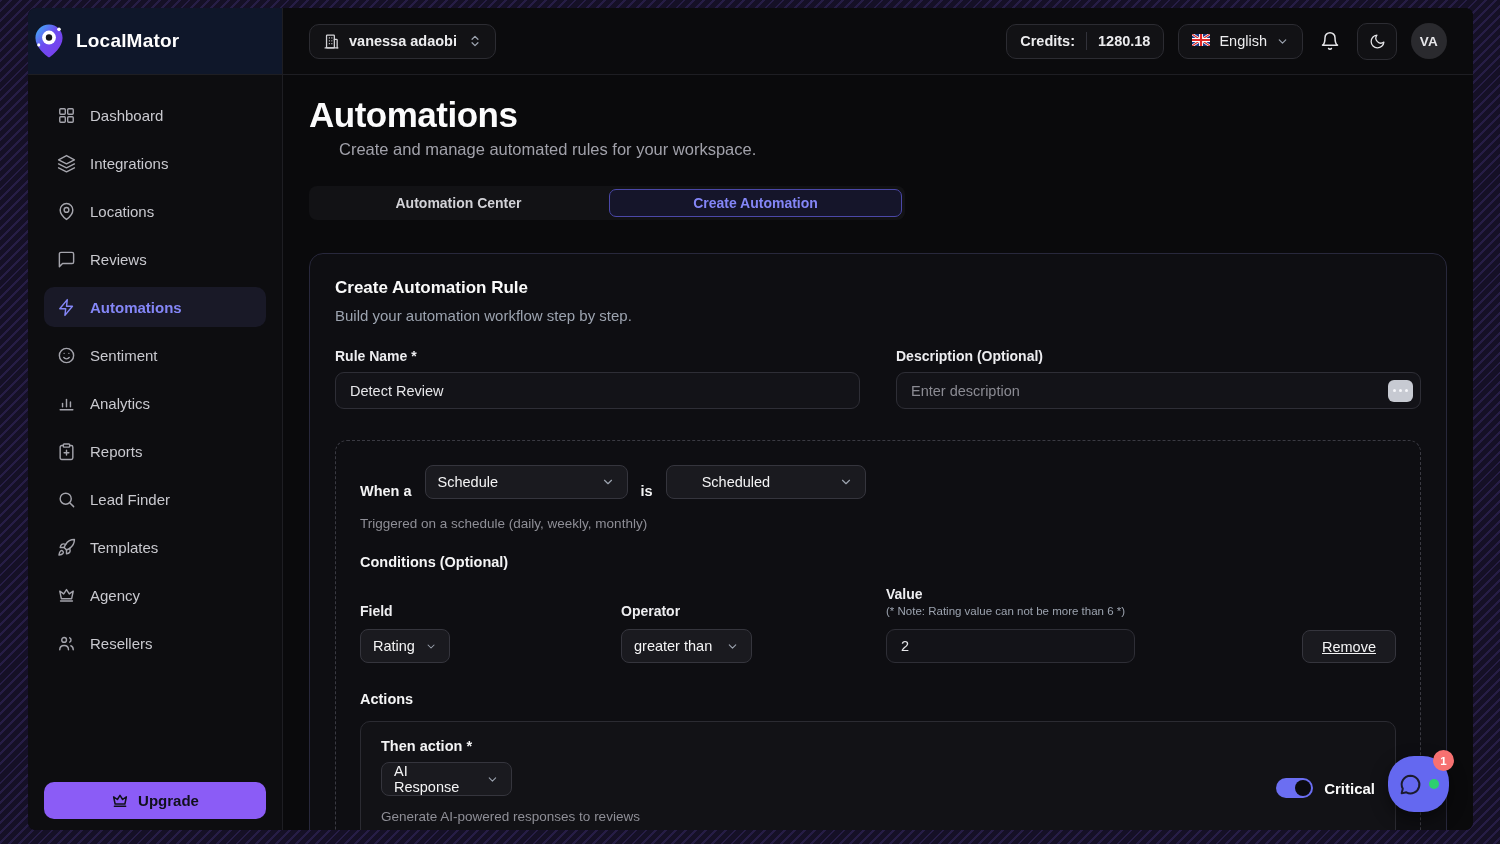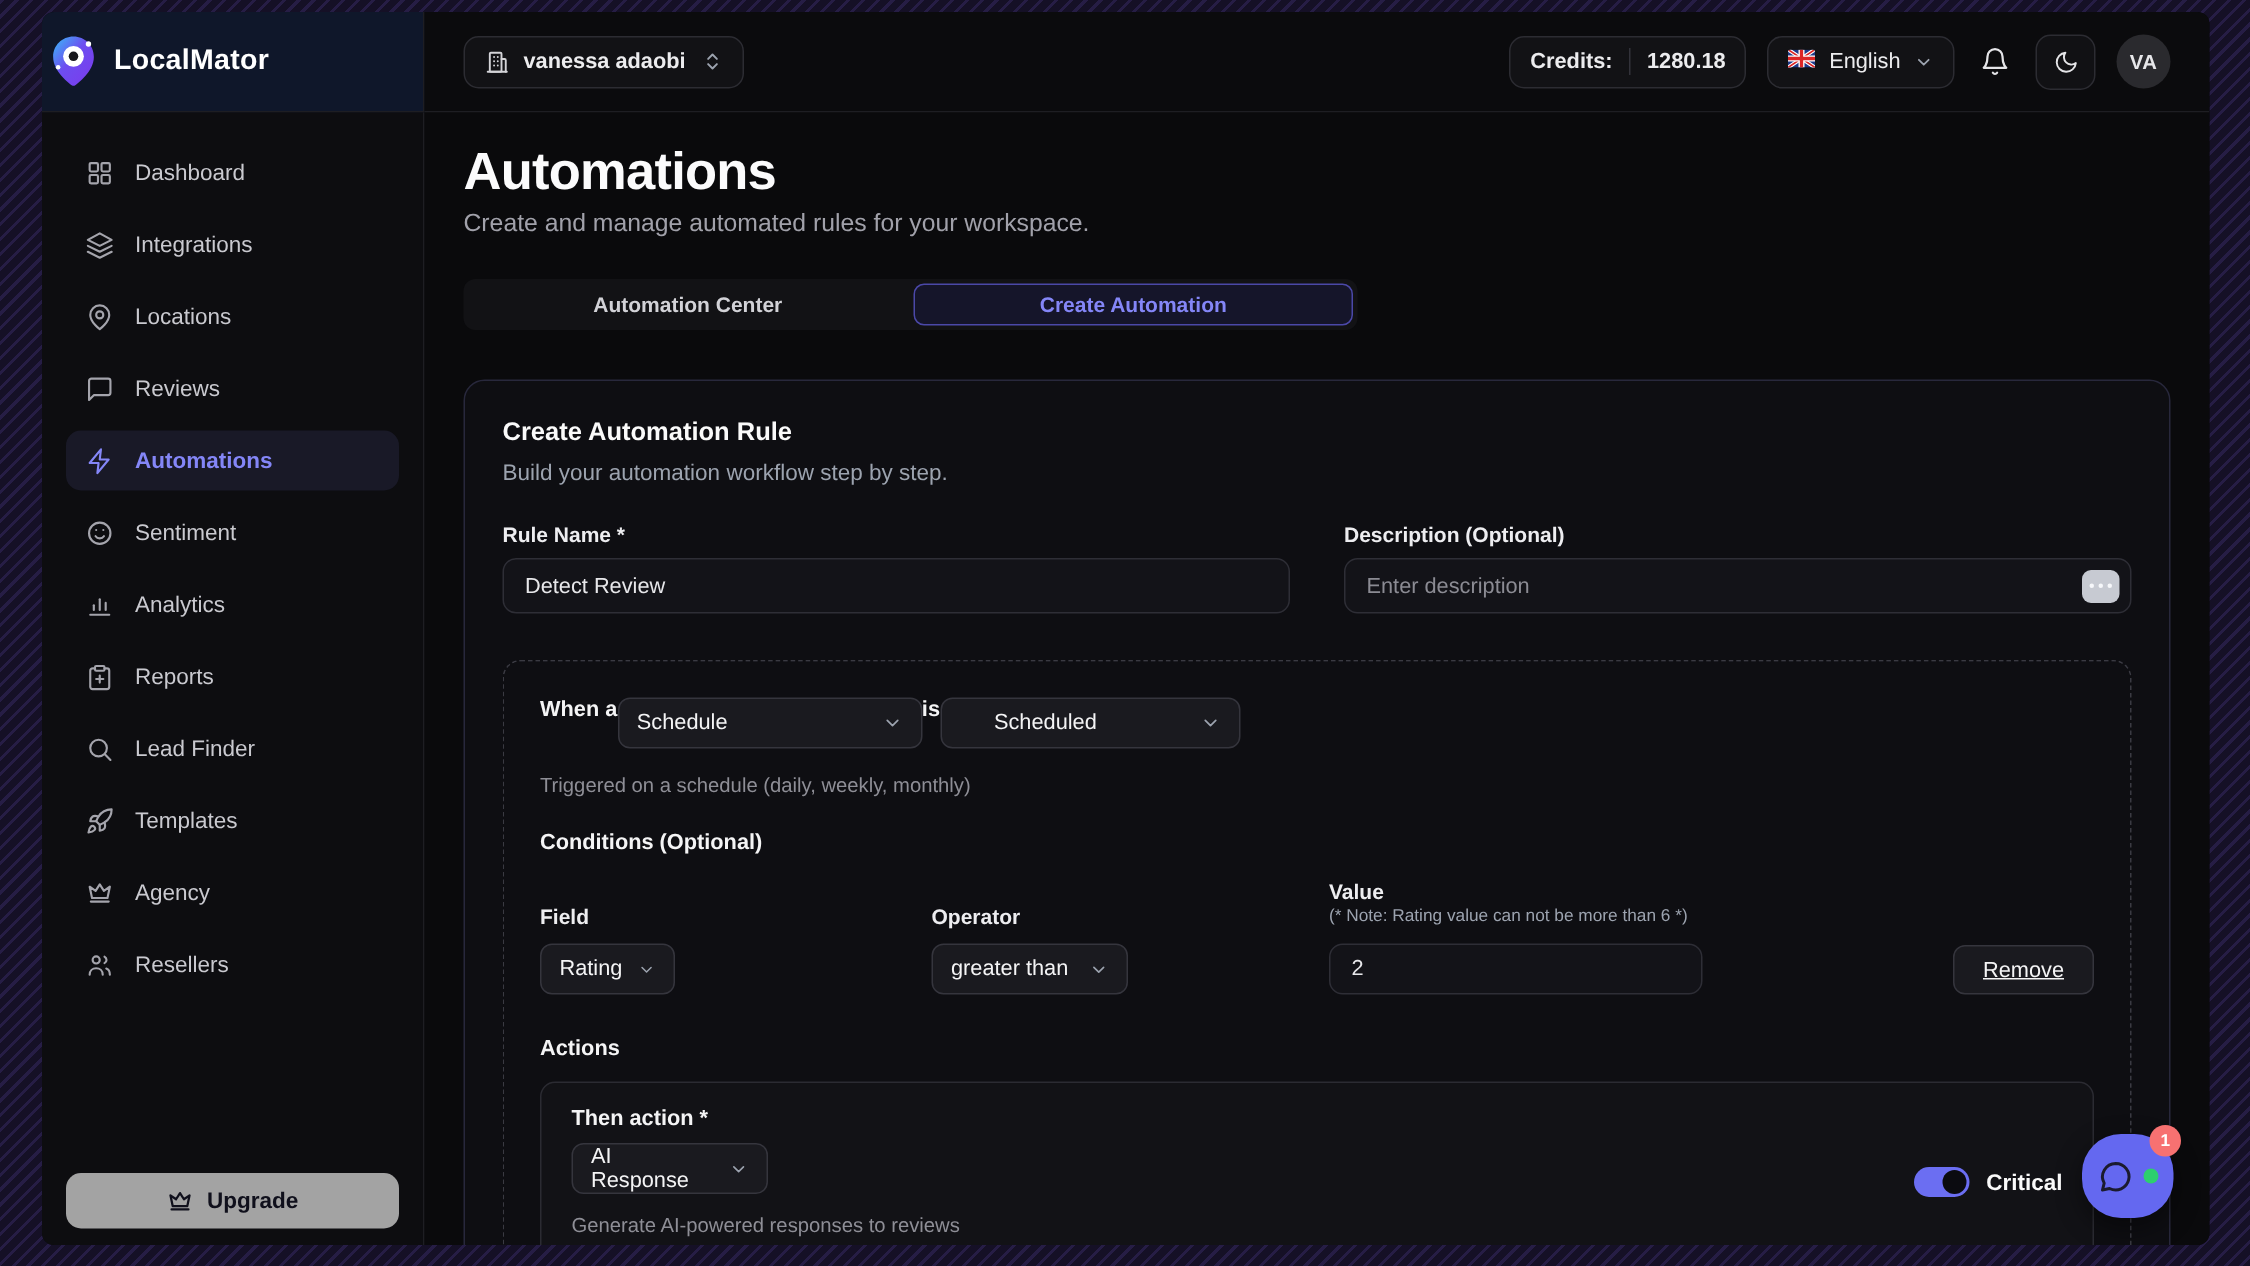--- a/index.html
+++ b/index.html
@@ -50,28 +50,28 @@
     display:flex; flex-direction:column; padding:20px 16px 11px;
   }
   .nav-item {
     display:flex; align-items:center; gap:14px; height:40px; padding:0 13px;
     border-radius:10px; font-size:15px; color:#c9c9cf; margin-bottom:8px; cursor:pointer;
   }
   .nav-item svg { color:#a4a4ac; flex:0 0 auto; }
   .nav-item.active { background:#191927; color:#8486f7; font-weight:700; }
   .nav-item.active svg { color:#8486f7; }
   .upgrade-btn {
-    margin-top:auto; height:37px; border-radius:10px; background:#a3a3a3;
+    margin-top:auto; height:37px; border-radius:10px; background:#8b5cf6;
     display:flex; align-items:center; justify-content:center; gap:9px;
     font-size:15px; font-weight:700; color:#10101c; cursor:pointer;
   }
   
   .main { grid-column:2; grid-row:2; overflow:hidden; padding:20px 26px 0; position:relative; background:#0a0a0c; }
   .page-title { font-size:35px; font-weight:800; letter-spacing:-.5px; color:#fbfbfc; }
-  .page-sub { margin-top:5px; font-size:16.5px; color:#a1a1aa; }
+  .page-sub { margin-top:5px; font-size:16.5px; color:#a1a1aa;margin-left:30px; }
   .tabs {
     margin-top:27px; width:596px; height:34px; background:#121215; border-radius:8px;
     padding:3px; display:grid; grid-template-columns:1fr 1fr; gap:4px;
   }
   .tab {
     display:flex; align-items:center; justify-content:center; border-radius:7px;
     font-size:14px; font-weight:600; color:#d2d2d7; cursor:pointer;
   }
   .tab.active { color:#8486f7; background:#15152a; border:1px solid #4b48a8; }
   .card {
@@ -89,21 +89,21 @@
   }
   .text-input::placeholder { color:#8b8b93; }
   .desc-wrap { position:relative; }
   .desc-more {
     position:absolute; right:8px; top:50%; margin-top:-11px; width:25px; height:22px;
     background:#c7cad2; border-radius:6px; display:flex; align-items:center; justify-content:center;
     gap:2.5px; cursor:pointer;
   }
   .desc-more i { width:3.2px; height:3.2px; border-radius:50%; background:#f6f7fa; display:block; }
   .dashed-sec { margin-top:31px; border:1px dashed #3a3a42; border-radius:12px; padding:24px 24px 60px; }
-  .trigger-row { display:flex; align-items:flex-start; }
+  .trigger-row { display:flex; align-items:flex-end; gap:13px; }
   .bold-lbl { font-size:14.5px; font-weight:700; color:#f4f4f5; }
   .select {
     height:34px; background:#1a1a1f; border:1px solid #35353d; border-radius:8px;
     display:flex; align-items:center; justify-content:space-between; padding:0 12px;
     font-size:14.5px; color:#f4f4f5; cursor:pointer; gap:10px;
   }
   .select svg { color:#9ca3af; }
   .helper { margin-top:17px; font-size:13.5px; color:#8e8e96; }
   .sec-heading { margin-top:23px; font-size:14.5px; font-weight:700; color:#f4f4f5; }
   .cond-row { margin-top:16px; display:flex; align-items:flex-end; }

